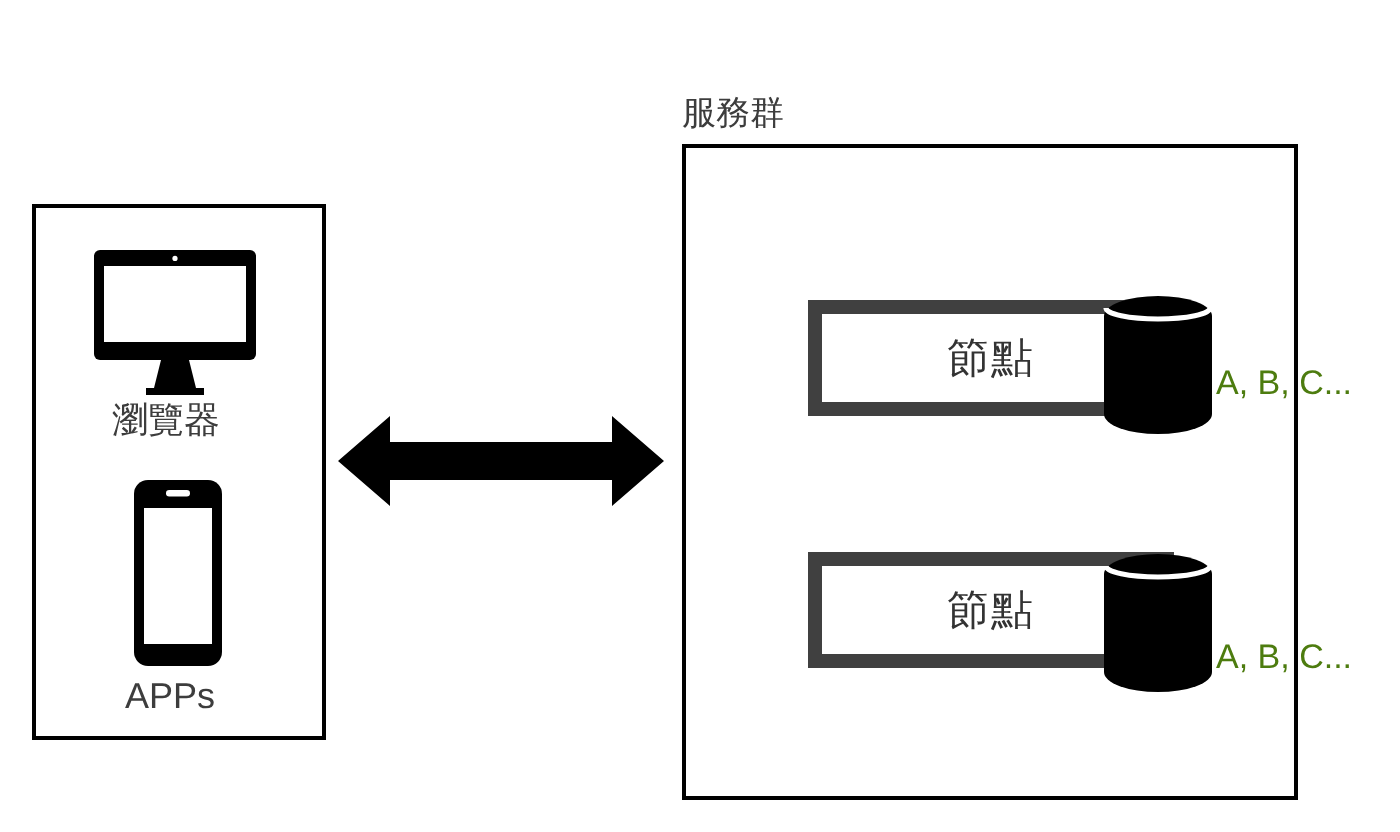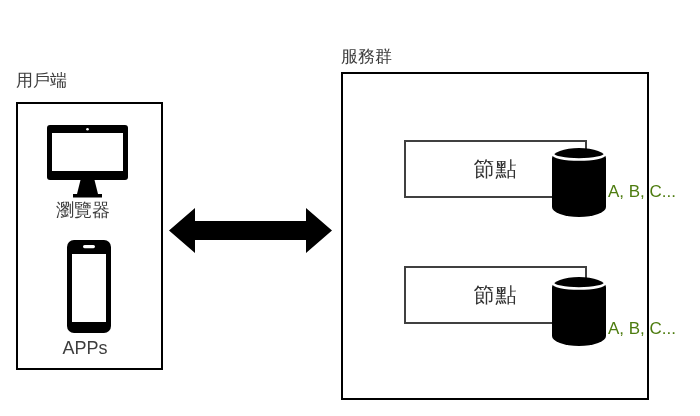--- a/index.html
+++ b/index.html
@@ -32,46 +32,46 @@
   .device-label {
     position: absolute;
     text-align: center;
     font-size: 18px;
     line-height: 24px;
     color: #3d3d3d;
     white-space: nowrap;
   }
   .node-box {
     position: absolute;
-    border: 2px solid #404040;
+    border: 7px solid #404040;
     background: #ffffff;
     box-sizing: border-box;
     display: flex;
     align-items: center;
     justify-content: center;
+    margin-top: 10px;
   }
   .node-label {
     font-size: 21px;
     color: #333333;
     letter-spacing: 1px;
   }
   .storage-label {
     position: absolute;
     font-size: 17px;
     line-height: 22px;
     color: #4d7c0f;
     white-space: nowrap;
   }
 </style>
 </head>
 <body>
 
 <div class="canvas">
 
-  <div class="group-title" style="left:16px; top:69px; width:147px;">用戶端</div>
 
   <div class="group-box" style="left:16px; top:102px; width:147px; height:268px;"></div>
 
   <svg class="abs" style="left:47px; top:125px;" width="82" height="73" viewBox="0 0 82 73">
     <rect x="0" y="0" width="81" height="55" rx="3" fill="#000000"></rect>
     <rect x="5" y="8" width="71" height="38" fill="#ffffff"></rect>
     <circle cx="40.5" cy="4.2" r="1.3" fill="#ffffff"></circle>
     <path d="M33.5 55 L47.5 55 L51 69 L30 69 Z" fill="#000000"></path>
     <rect x="26" y="69" width="29" height="3.5" fill="#000000"></rect>
   </svg>

